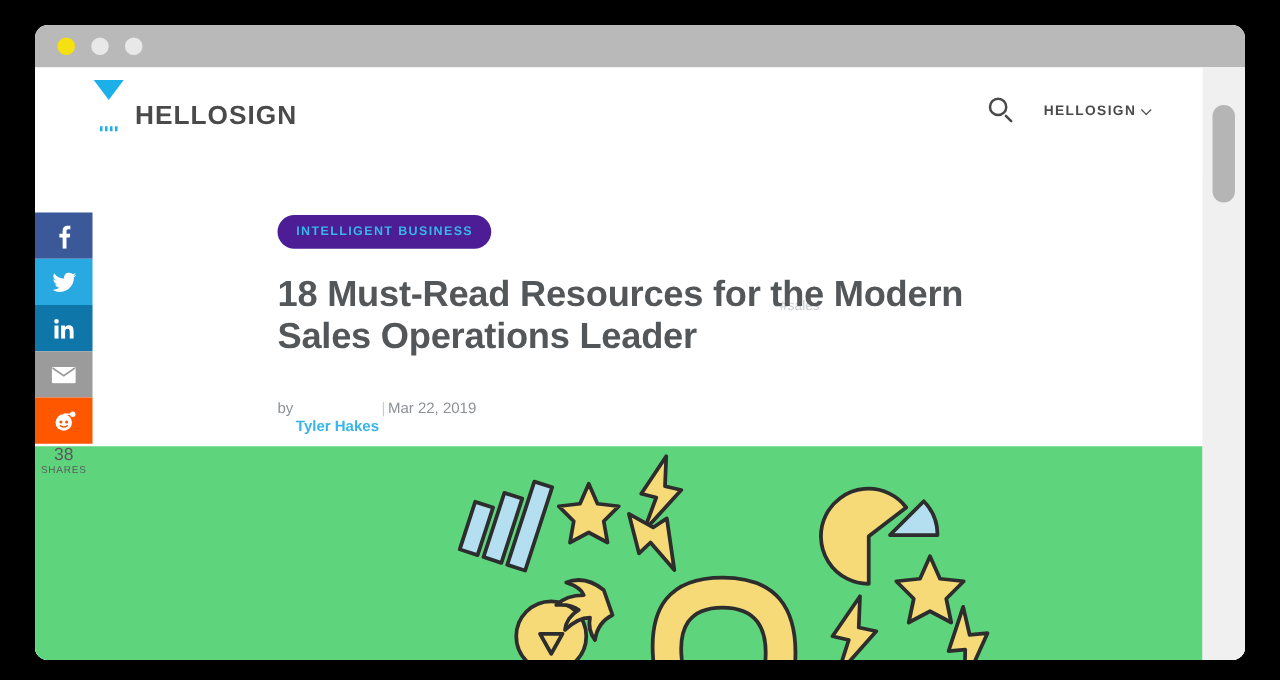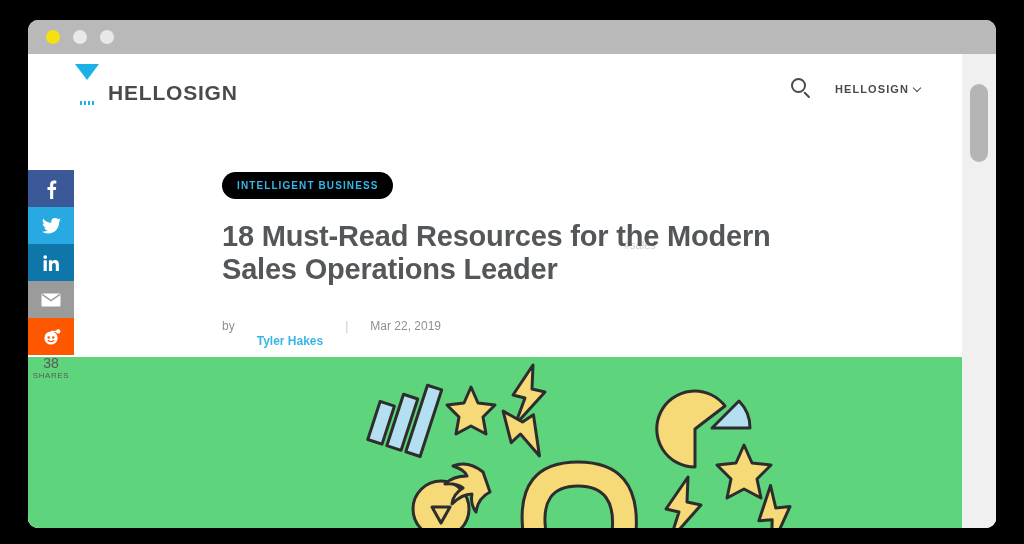--- a/index.html
+++ b/index.html
@@ -112,32 +112,32 @@
   .share-count .num { font-size: 14px; line-height: 15px; display: block; }
   .share-count .lbl { font-size: 8px; letter-spacing: 0.6px; display: block; }
 
   
   .article-head {
     position: absolute; left: 194px; top: 118px;
     width: 600px; z-index: 5;
   }
   .pill {
     display: inline-block;
-    background: #000000; color: #38b6e8;
+    background: #4c1d95; color: #38b6e8;
     font-size: 10px; font-weight: bold; letter-spacing: 1.1px;
     padding: 8px 15px; border-radius: 14px; text-align: center;
   }
   .post-title {
     margin-top: 21px;
     font-size: 29px; font-weight: bold; line-height: 33px;
     color: #54575a; letter-spacing: -0.2px;
   }
   .byline {
     margin-top: 18px; font-size: 12px; color: #8d9195;
-    display: flex; align-items: center; gap: 22px;
+    display: flex; align-items: center; gap: 2px;
   }
   .byline .author { color: #38b6e8; font-weight: bold; cursor: pointer; margin-top: 30px; }
   .byline .sep { color: #c9cdd1; }
   .tag-sales {
     position: absolute; left: 596px; top: 185px;
     font-size: 11px; color: #c9cdd1; cursor: pointer;
   }
 
   
   .hero {

